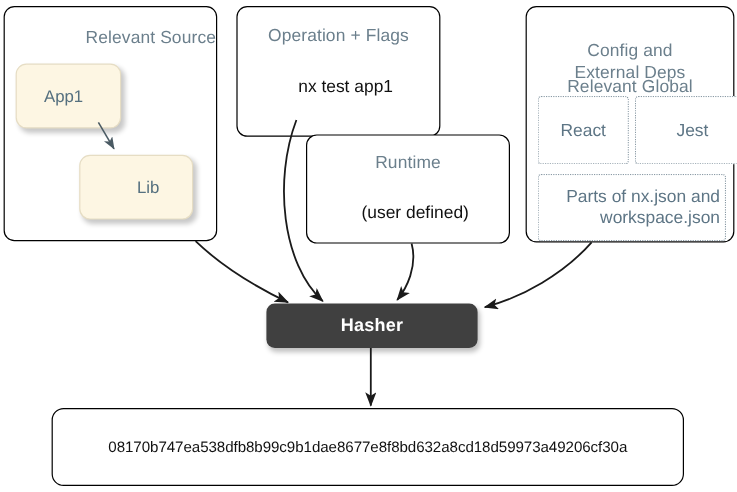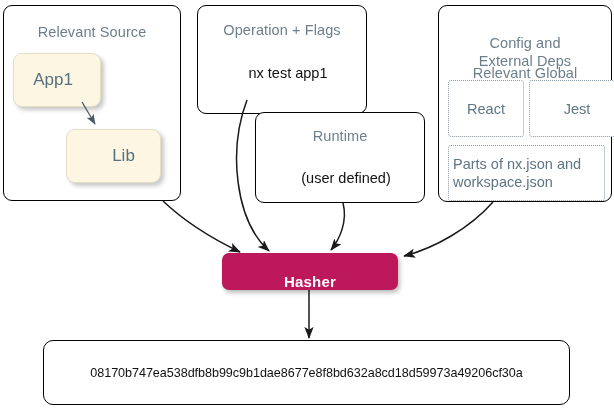--- a/index.html
+++ b/index.html
@@ -47,48 +47,48 @@
     background: #fdf6e3;
     border: 1.2px solid #e6ddc4;
     border-radius: 9px;
     box-shadow: 3px 3px 4px rgba(0,0,0,0.22);
     display: flex;
     align-items: center;
     justify-content: center;
   }
   .node span {
     color: #55707f;
-    font-size: 17px;
+    font-size: 14px;
   }
   .node.app1 span { transform: translateX(-4px); }
   .node.lib span { transform: translateX(10px); }
   .dotted-box {
     position: absolute;
     box-sizing: border-box;
     border: 1.6px dotted #8a9aa5;
     border-radius: 3px;
     display: flex;
     align-items: center;
     justify-content: center;
-    text-align: left;
+    text-align: right;
     background: #ffffff;
   }
   .dotted-box span {
     color: #5d7585;
     font-size: 14.5px;
     line-height: 18px;
   }
   .hasher {
     position: absolute;
     box-sizing: border-box;
-    background: #be185d;
+    background: #404040;
     border-radius: 7px;
     box-shadow: 2px 3px 4px rgba(0,0,0,0.25);
     display: flex;
-    align-items: flex-end;
+    align-items: center;
     justify-content: center;
   }
   .hasher span {
     color: #ffffff;
     font-size: 15px;
     font-weight: 600;
     letter-spacing: 0.2px;
   }
   .hash-box {
     position: absolute;
@@ -114,21 +114,21 @@
     height: 410px;
     pointer-events: none;
   }
 </style>
 </head>
 <body>
 
 <div id="canvas">
 
   <div class="box" style="left:3px; top:5px; width:178px; height:196px;">
-    <div class="group-title" style="top:17px;">Relevant Source</div>
+    <div class="group-title" style="top:17px;text-align:right;">Relevant Source</div>
 
     <div class="node app1" style="left:9px; top:47px; width:88px; height:54px;">
       <span>App1</span>
     </div>
 
     <div class="node lib" style="left:62px; top:123px; width:95px; height:54px;">
       <span>Lib</span>
     </div>
   </div>
 

